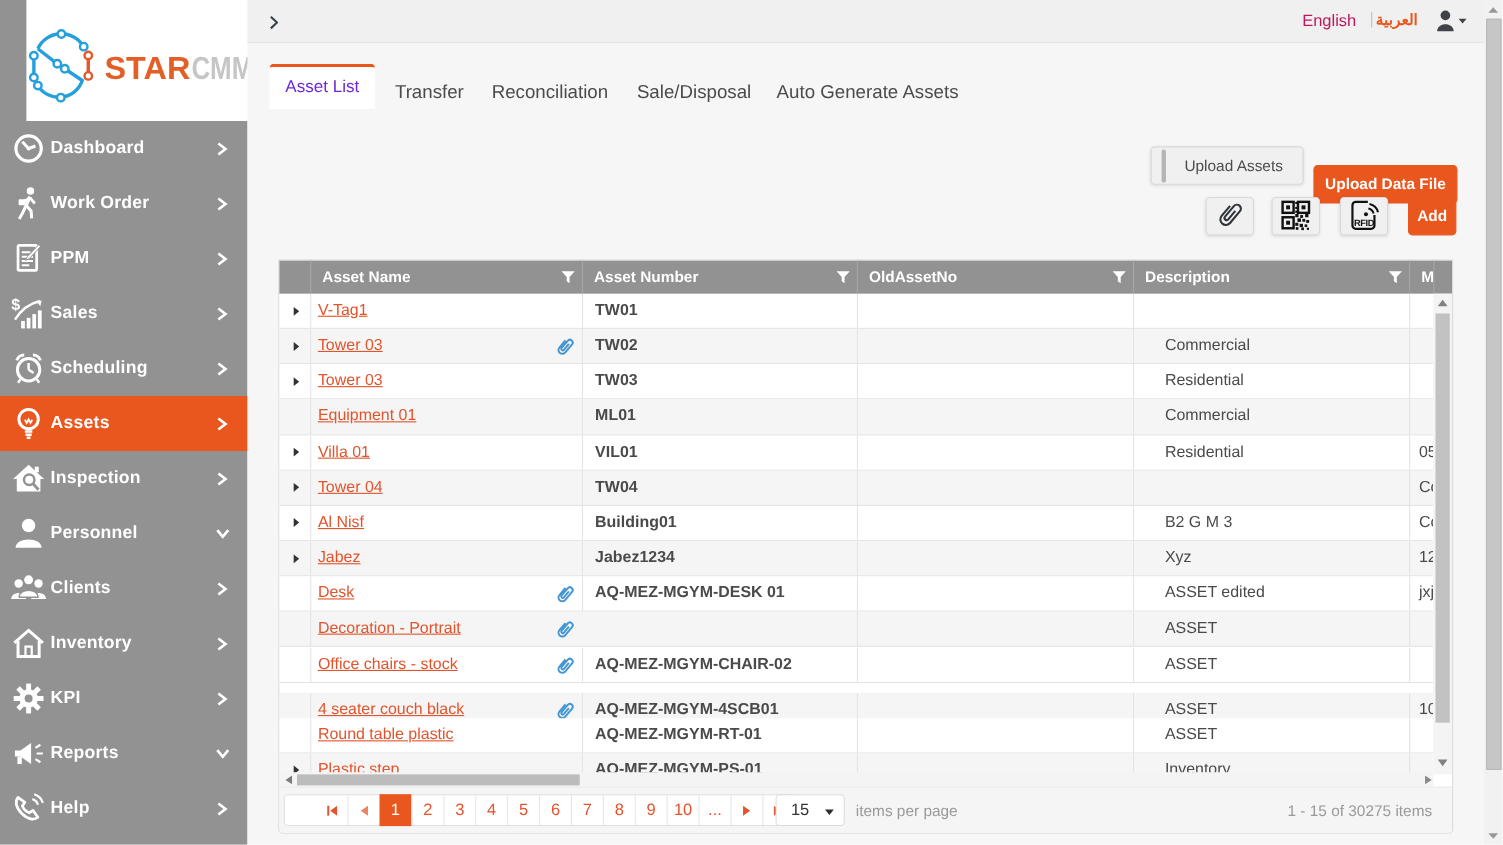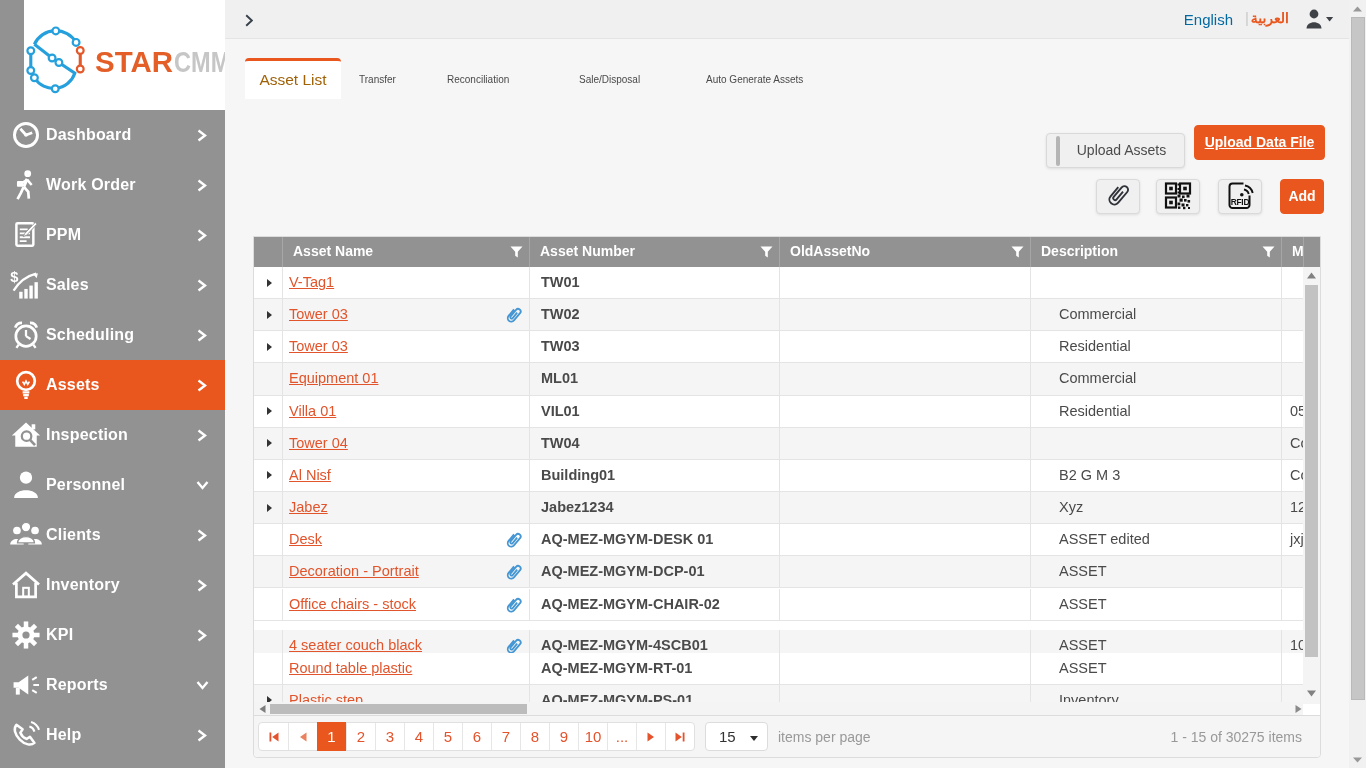--- a/index.html
+++ b/index.html
@@ -12,35 +12,35 @@
 .mi { position:absolute; left:0; width:225px; height:50px; }
 .mi.active { background:#e9571e; }
 .mi .ic { position:absolute; left:11px; top:10px; width:30px; height:30px; } .mi .ic svg { transform:scale(1.13); transform-origin:50% 50%; }
 .mi .lbl { position:absolute; left:46px; top:0; height:50px; line-height:50px; color:#fff; font-weight:bold; font-size:16px; letter-spacing:0.2px; }
 .mi .chev { position:absolute; right:17px; top:19px; width:12px; height:12px; }
 
 
 #main { position:absolute; left:225px; top:0; width:1124px; height:768px; background:#f6f6f7; }
 #topbar { position:absolute; left:0; top:0; width:1124px; height:39px; background:#f0f0f1; border-bottom:1px solid #e4e4e6; }
 #collapse { position:absolute; left:20px; top:14px; }
-.tb-en { position:absolute; right:116px; top:11px; font-size:15px; color:#0369a1; }
+.tb-en { position:absolute; right:116px; top:11px; font-size:15px; color:#be185d; }
 .tb-sep { position:absolute; right:100px; top:9px; font-size:15px; color:#c8c8ca; }
 .tb-ar { position:absolute; right:60px; top:10px; font-size:14px; color:#e9571e; font-weight:bold; }
 .tb-user { position:absolute; right:14px; top:9px; }
 
 
-.tab-active { position:absolute; left:20px; top:58px; width:96px; height:41px; background:#fff; border-top:3.5px solid #e9571e; border-radius:4px 4px 0 0; text-align:center; line-height:38px; font-size:15.5px; color:#a16207; }
-.tab { position:absolute; top:74px; font-size:10px; color:#4a4a4a; }
+.tab-active { position:absolute; left:20px; top:58px; width:96px; height:41px; background:#fff; border-top:3.5px solid #e9571e; border-radius:4px 4px 0 0; text-align:center; line-height:38px; font-size:15.5px; color:#6d28d9; }
+.tab { position:absolute; top:74px; font-size:17px; color:#4a4a4a; }
 
 
 .btn-light { position:absolute; background:#f0f0f0; border:1px solid #d9d9d9; border-radius:4px; }
 .btn-orange { position:absolute; background:#e9571e; border:1px solid #e9571e; border-radius:4px; color:#fff; font-weight:bold; font-size:14px; text-align:center; }
 #btn-upa { left:821px; top:133px; width:139px; height:35px; font-size:14px; color:#4c4c4c; text-align:center; line-height:33px; padding-left:12px; box-shadow:0 1px 3px rgba(0,0,0,0.10); }
 #btn-upa .strip { position:absolute; left:9px; top:2px; width:4px; height:30px; background:#b5b5b5; border-radius:2px; }
-#btn-upd { left:969px; top:125px; width:131px; height:35px; line-height:33px;text-decoration:underline; }
+#btn-upd { left:969px; top:150px; width:131px; height:35px; line-height:33px; }
 .icbtn { position:absolute; top:179px; width:44px; height:35px; background:#f0f0f0; border:1px solid #dadada; border-radius:4px; box-shadow:0 1px 3px rgba(0,0,0,0.10); }
 #btn-add { left:1055px; top:179px; width:44px; height:35px; line-height:33px; }
 
 
 #grid { position:absolute; left:28px; top:236px; width:1068px; height:522px; border:1px solid #dcdcdc; border-radius:0 0 4px 4px; background:#fff; }
 #ghead { position:absolute; left:0; top:0; width:1066px; height:30px; background:#929292; }
 .hc { position:absolute; top:0; height:30px; border-left:1px solid #a6a6a6; color:#fff; font-weight:bold; font-size:14px; line-height:29px; padding-left:10px; overflow:hidden; white-space:nowrap; }
 .hc:first-child { border-left:none; }
 .funnel { position:absolute; top:9px; right:6px; }
 #gbody { position:absolute; left:0; top:30px; width:1049px; height:437px; overflow:hidden; }
@@ -60,21 +60,21 @@
 
 
 #gvsb { position:absolute; right:0; top:30px; width:17px; height:437px; background:#f4f4f4; }
 #gvsb .thumb { position:absolute; left:2px; top:18px; width:13px; height:372px; background:#c2c2c2; }
 
 #ghsb { position:absolute; left:0; bottom:42px; width:1049px; height:13px; background:#f4f4f4; }
 #ghsb .thumb { position:absolute; left:16px; top:2px; width:257px; height:10px; background:#bcbcbc; }
 
 
 #pager { position:absolute; left:0; bottom:0; width:1066px; height:42px; background:#f5f5f5; border-top:1px solid #dcdcdc; border-radius:0 0 4px 4px; }
-#pgroup { position:absolute; left:4px; top:6px; height:29px; background:#fff; border:1px solid #e0e0e0; border-radius:4px; font-size:0; }
+#pgroup { position:absolute; left:4px; top:6px; height:29px; background:#fff; border:1px solid #e0e0e0; border-radius:4px; font-size:0;padding-left:28px; }
 .pbtn { display:inline-block; vertical-align:top; width:29px; height:27px; border-left:1px solid #e6e6e6; color:#e4532c; font-size:15px; text-align:center; line-height:27px; position:relative; }
 .pbtn:first-child { border-left:none; }
 .pbtn.sel { background:#e9571e; color:#fff; margin:-1px 0; height:29px; line-height:29px; border-left:none; }
 #psize { position:absolute; left:451px; top:6px; width:63px; height:29px; background:#fff; border:1px solid #dcdcdc; border-radius:4px; font-size:15px; color:#333; line-height:27px; padding-left:13px; }
 #psize .car { position:absolute; right:9px; top:13px; width:0; height:0; border-top:5.5px solid #2e2e2e; border-left:4.5px solid transparent; border-right:4.5px solid transparent; }
 .pinfo { position:absolute; top:13px; font-size:14px; color:#999; }
 
 
 #pagesb { position:absolute; right:0; top:0; width:17px; height:768px; background:#f1f1f1; }
 #pagesb .thumb { position:absolute; left:1.5px; top:17px; width:14px; height:683px; background:#c6c6c6; border:1px solid #b9b9b9; }
@@ -523,21 +523,20 @@
           </div>
         <div class="row alt" style="top:289.35px;">
             <div class="cell c0"></div>
             <div class="cell c1 cb"><a>Decoration - Portrait</a><span class="clip">
                 <svg width="17" height="19" viewBox="0 0 17 19">
                   <g transform="rotate(40 8.5 9.5)">
                     <path d="M5,4.5 L5,13 A3.5,3.5 0 0 0 12,13 L12,3.5 A2.6,2.6 0 0 0 6.8,3.5 L6.8,12 A1.35,1.35 0 0 0 9.5,12 L9.5,5" fill="none" stroke="#4596d3" stroke-width="1.8"></path>
                   </g>
                 </svg>
               </span></div>
-            <div class="cell c2 cb">AQ-MEZ-MGYM-DCP-01</div>
             <div class="cell c3 cb"></div>
             <div class="cell c4 cb">ASSET</div>
             <div class="cell c5 cb"></div>
           </div>
         <div class="row" style="top:321.5px;">
             <div class="cell c0"></div>
             <div class="cell c1 cb"><a>Office chairs - stock</a><span class="clip">
                 <svg width="17" height="19" viewBox="0 0 17 19">
                   <g transform="rotate(40 8.5 9.5)">
                     <path d="M5,4.5 L5,13 A3.5,3.5 0 0 0 12,13 L12,3.5 A2.6,2.6 0 0 0 6.8,3.5 L6.8,12 A1.35,1.35 0 0 0 9.5,12 L9.5,5" fill="none" stroke="#4596d3" stroke-width="1.8"></path>

